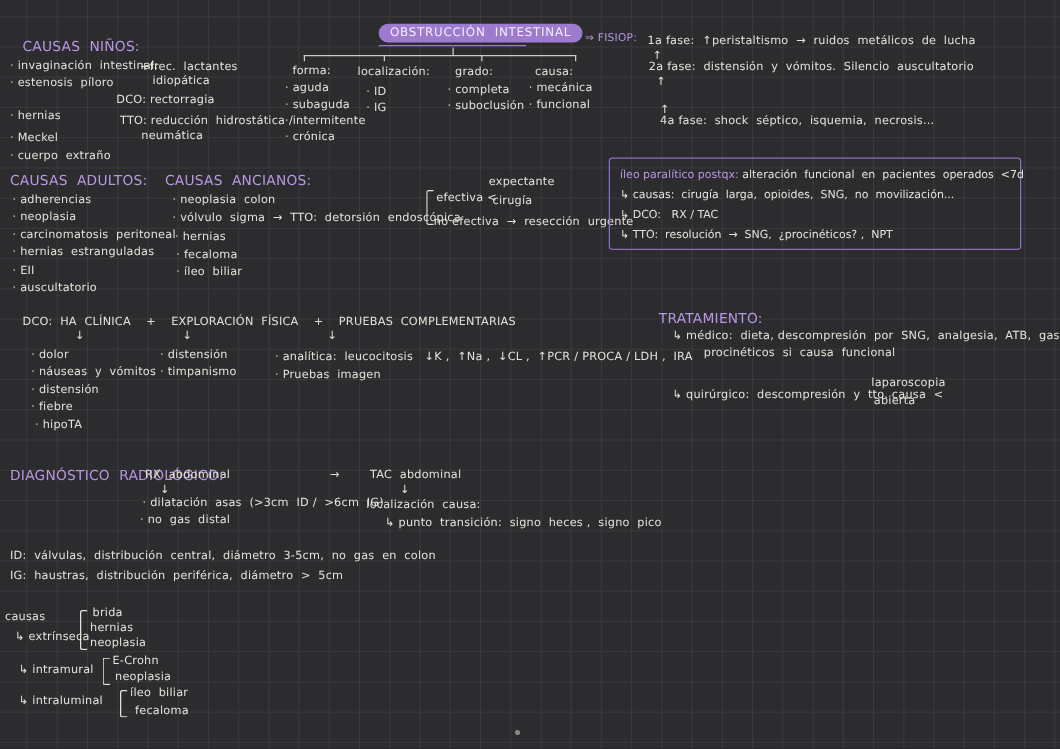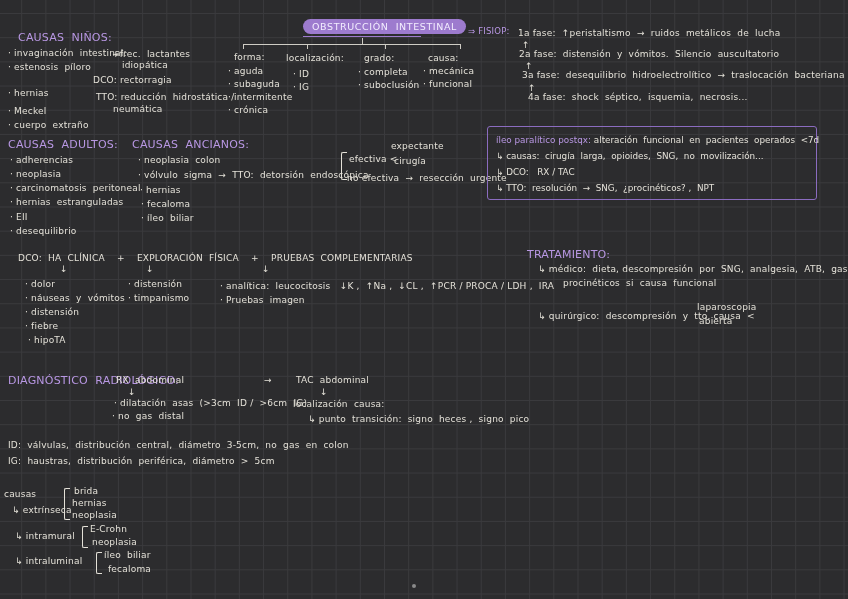--- a/index.html
+++ b/index.html
@@ -79,31 +79,30 @@
 
   <div class="t" style="left:428px;top:53px">causa:</div>
   <div class="t" style="left:423px;top:66px">· mecánica</div>
   <div class="t" style="left:423px;top:79px">· funcional</div>
 
   <div class="t purple u" style="left:468px;top:26px;font-size:8.5px">⇒ FISIOP:</div>
   <div class="t" style="left:518px;top:28px">1a fase:  ↑peristaltismo  →  ruidos  metálicos  de  lucha</div>
   <div class="arrow" style="left:522px;top:40px">↑</div>
   <div class="t" style="left:519px;top:49px">2a fase:  distensión  y  vómitos.  Silencio  auscultatorio</div>
   <div class="arrow" style="left:525px;top:61px">↑</div>
-  <div class="t" style="left:522px;top:70px">3a fase:  desequilibrio  hidroelectrolítico  →  traslocación  bacteriana</div>
   <div class="arrow" style="left:528px;top:83px">↑</div>
   <div class="t" style="left:528px;top:92px">4a fase:  shock  séptico,  isquemia,  necrosis...</div>
 
   <div class="t purple hd" style="left:8px;top:139px">CAUSAS  ADULTOS:</div>
   <div class="t" style="left:10px;top:155px">· adherencias</div>
   <div class="t" style="left:10px;top:169px">· neoplasia</div>
   <div class="t" style="left:10px;top:183px">· carcinomatosis  peritoneal</div>
   <div class="t" style="left:10px;top:197px">· hernias  estranguladas</div>
   <div class="t" style="left:10px;top:212px">· EII</div>
-  <div class="t" style="left:10px;top:226px">· desequilibrio</div>
+  <div class="t" style="left:10px;top:226px">· auscultatorio</div>
 
   <div class="t purple hd" style="left:132px;top:139px">CAUSAS  ANCIANOS:</div>
   <div class="t" style="left:138px;top:155px">· neoplasia  colon</div>
   <div class="t" style="left:138px;top:170px">· vólvulo  sigma  →  TTO:  detorsión  endoscópica</div>
   <div class="t" style="left:140px;top:185px">· hernias</div>
   <div class="t" style="left:141px;top:199px">· fecaloma</div>
   <div class="t" style="left:141px;top:213px">· íleo  biliar</div>
 
   <div class="brk" style="left:341px;top:152px;height:26px"></div>
   <div class="t" style="left:391px;top:141px">expectante</div>

